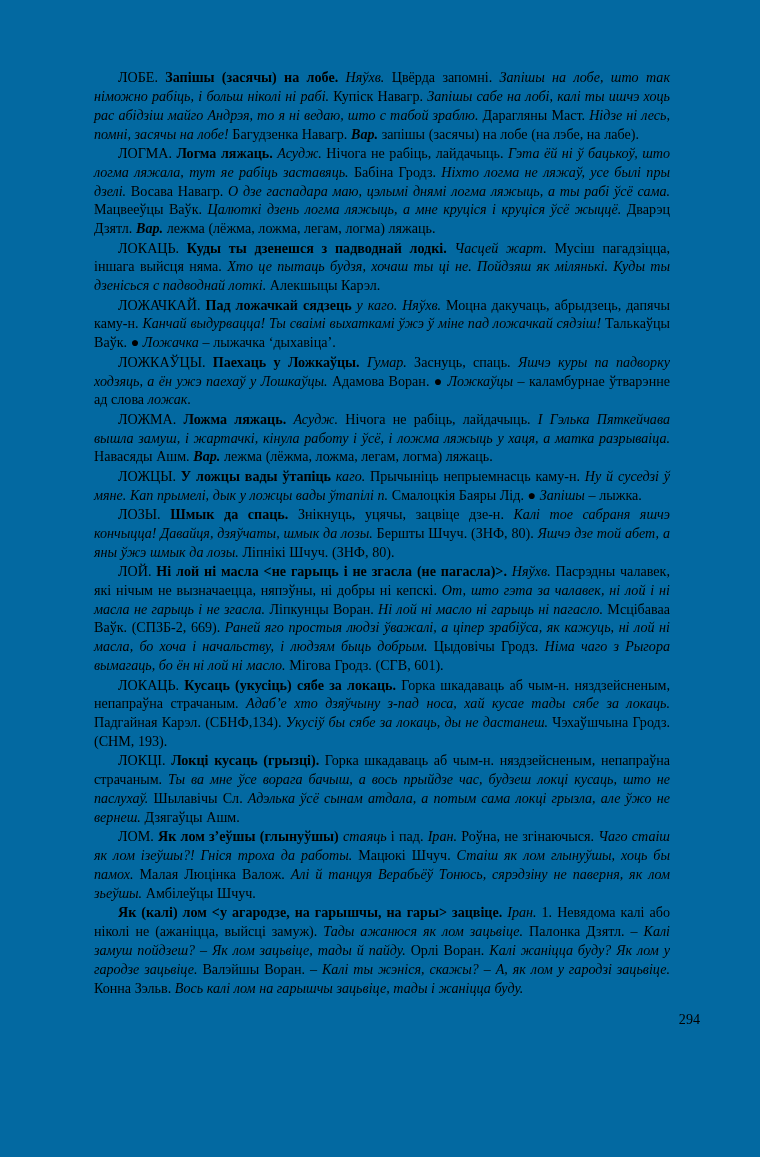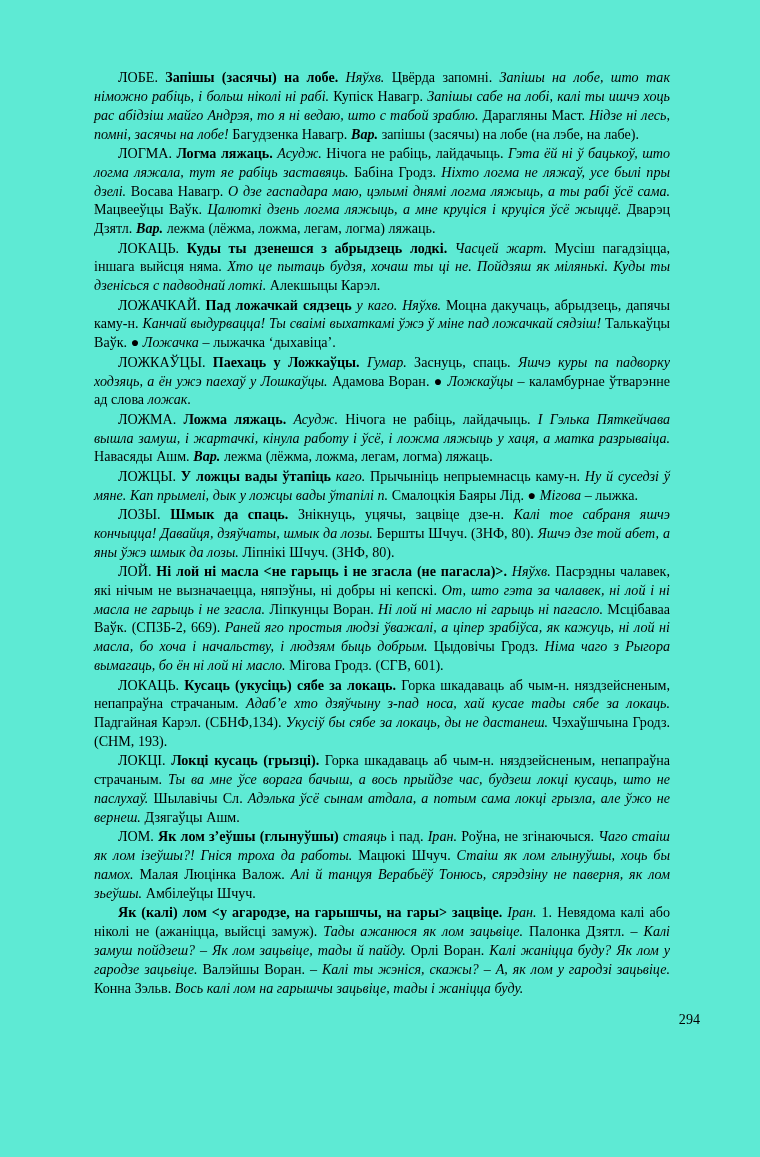--- a/index.html
+++ b/index.html
@@ -9,21 +9,21 @@
   }
   body {
     font-family: "Liberation Serif", "DejaVu Serif", serif;
     color: #000000;
   }
   .page {
     position: relative;
     width: 760px;
     height: 1157px;
     margin: 0 auto;
-    background: #5eead4;
+    background: #0369a1;
     box-sizing: border-box;
     overflow: hidden;
   }
   .text-column {
     position: absolute;
     left: 94px;
     top: 68px;
     width: 576px;
   }
   .entry {
@@ -54,25 +54,25 @@
   }
 </style>
 </head>
 <body>
 
 <div class="page">
 
   <div class="text-column" id="entries">
       <p class="entry"><span class="hw">ЛОБЕ.</span><span class="b"> Запішы (засячы) на лобе.</span><span class="i"> Няўхв.</span><span class=""> Цвёрда запомні.</span><span class="i"> Запішы на лобе, што так німожно рабіць, і больш ніколі ні рабі.</span><span class=""> Купіск Навагр.</span><span class="i"> Запішы сабе на лобі, калі ты ишчэ хоць рас абідзіш майго Андрэя, то я ні ведаю, што с табой зраблю.</span><span class=""> Дарагляны Маст.</span><span class="i"> Нідзе ні лесь, помні, засячы на лобе!</span><span class=""> Багудзенка Навагр.</span><span class="bi"> Вар.</span><span class=""> запішы (засячы) на лобе (на лэбе, на лабе).</span></p>
       <p class="entry"><span class="hw">ЛОГМА.</span><span class="b"> Логма ляжаць.</span><span class="i"> Асудж.</span><span class=""> Нічога не рабіць, лайдачыць.</span><span class="i"> Гэта ёй ні ў бацькоў, што логма ляжала, тут яе рабіць заставяць.</span><span class=""> Бабіна Гродз.</span><span class="i"> Ніхто логма не ляжаў, усе былі пры дзелі.</span><span class=""> Восава Навагр.</span><span class="i"> О дзе гаспадара маю, цэлымі днямі логма ляжыць, а ты рабі ўсё сама.</span><span class=""> Мацвееўцы Ваўк.</span><span class="i"> Цалюткі дзень логма ляжыць, а мне круціся і круціся ўсё жыццё.</span><span class=""> Дварэц Дзятл.</span><span class="bi"> Вар.</span><span class=""> лежма (лёжма, ложма, легам, логма) ляжаць.</span></p>
-      <p class="entry"><span class="hw">ЛОКАЦЬ.</span><span class="b"> Куды ты дзенешся з абрыдзець лодкі.</span><span class="i"> Часцей жарт.</span><span class=""> Мусіш пагадзіцца, іншага выйсця няма.</span><span class="i"> Хто це пытаць будзя, хочаш ты ці не. Пойдзяш як мілянькі. Куды ты дзенісься с падводнай лоткі.</span><span class=""> Алекшыцы Карэл.</span></p>
+      <p class="entry"><span class="hw">ЛОКАЦЬ.</span><span class="b"> Куды ты дзенешся з падводнай лодкі.</span><span class="i"> Часцей жарт.</span><span class=""> Мусіш пагадзіцца, іншага выйсця няма.</span><span class="i"> Хто це пытаць будзя, хочаш ты ці не. Пойдзяш як мілянькі. Куды ты дзенісься с падводнай лоткі.</span><span class=""> Алекшыцы Карэл.</span></p>
       <p class="entry"><span class="hw">ЛОЖАЧКАЙ.</span><span class="b"> Пад ложачкай сядзець</span><span class="i"> у каго. Няўхв.</span><span class=""> Моцна дакучаць, абрыдзець, дапячы каму-н.</span><span class="i"> Канчай выдурвацца! Ты сваімі выхаткамі ўжэ ў міне пад ложачкай сядзіш!</span><span class=""> Талькаўцы Ваўк. ● </span><span class="i">Ложачка</span><span class=""> – лыжачка ‘дыхавіца’.</span></p>
       <p class="entry"><span class="hw">ЛОЖКАЎЦЫ.</span><span class="b"> Паехаць у Ложкаўцы.</span><span class="i"> Гумар.</span><span class=""> Заснуць, спаць.</span><span class="i"> Яшчэ куры па падворку ходзяць, а ён ужэ паехаў у Лошкаўцы.</span><span class=""> Адамова Воран. ● </span><span class="i">Ложкаўцы</span><span class=""> – каламбурнае ўтварэнне ад слова </span><span class="i">ложак</span><span class="">.</span></p>
       <p class="entry"><span class="hw">ЛОЖМА.</span><span class="b"> Ложма ляжаць.</span><span class="i">  Асудж.</span><span class=""> Нічога не рабіць, лайдачыць.</span><span class="i"> І Гэлька Пяткейчава вышла замуш, і жартачкі, кінула работу і ўсё, і ложма ляжыць у хаця, а матка разрываіца.</span><span class=""> Навасяды Ашм.</span><span class="bi"> Вар.</span><span class=""> лежма (лёжма, ложма, легам, логма) ляжаць.</span></p>
-      <p class="entry"><span class="hw">ЛОЖЦЫ.</span><span class="b"> У ложцы вады ўтапіць</span><span class="i"> каго.</span><span class=""> Прычыніць непрыемнасць каму-н.</span><span class="i"> Ну й суседзі ў мяне. Кап прымелі, дык у ложцы вады ўтапілі п.</span><span class=""> Смалоцкія Баяры Лід. ● </span><span class="i">Мігова</span><span class=""> – лыжка.</span></p>
+      <p class="entry"><span class="hw">ЛОЖЦЫ.</span><span class="b"> У ложцы вады ўтапіць</span><span class="i"> каго.</span><span class=""> Прычыніць непрыемнасць каму-н.</span><span class="i"> Ну й суседзі ў мяне. Кап прымелі, дык у ложцы вады ўтапілі п.</span><span class=""> Смалоцкія Баяры Лід. ● </span><span class="i">Запішы</span><span class=""> – лыжка.</span></p>
       <p class="entry"><span class="hw">ЛОЗЫ.</span><span class="b"> Шмык да спаць.</span><span class=""> Знікнуць, уцячы, зацвіце дзе-н.</span><span class="i"> Калі тое сабраня яшчэ кончыцца! Давайця, дзяўчаты, шмык да лозы.</span><span class=""> Бершты Шчуч. (ЗНФ, 80).</span><span class="i"> Яшчэ дзе той абет, а яны ўжэ шмык да лозы.</span><span class=""> Ліпнікі Шчуч. (ЗНФ, 80).</span></p>
       <p class="entry"><span class="hw">ЛОЙ.</span><span class="b"> Ні лой ні масла &lt;не гарыць і не згасла (не пагасла)&gt;.</span><span class="i"> Няўхв.</span><span class=""> Пасрэдны чалавек, які нічым не вызначаецца, няпэўны, ні добры ні кепскі.</span><span class="i"> От, што гэта за чалавек, ні лой і ні масла не гарыць і не згасла.</span><span class=""> Ліпкунцы Воран.</span><span class="i"> Ні лой ні масло ні гарыць ні пагасло.</span><span class=""> Мсцібаваа Ваўк. (СПЗБ-2, 669).</span><span class="i"> Раней яго простыя людзі ўважалі, а ціпер зрабіўса, як кажуць, ні лой ні масла, бо хоча і начальству, і людзям быць добрым.</span><span class=""> Цыдовічы Гродз.</span><span class="i"> Німа чаго з Рыгора вымагаць, бо ён ні лой ні масло.</span><span class=""> Мігова Гродз. (СГВ, 601).</span></p>
       <p class="entry"><span class="hw">ЛОКАЦЬ.</span><span class="b"> Кусаць (укусіць) сябе за локаць.</span><span class=""> Горка шкадаваць аб чым-н. няздзейсненым, непапраўна страчаным.</span><span class="i"> Адаб’е хто дзяўчыну з-пад носа, хай кусае тады сябе за локаць.</span><span class=""> Падгайная Карэл. (СБНФ,134).</span><span class="i"> Укусіў бы сябе за локаць, ды не дастанеш.</span><span class=""> Чэхаўшчына Гродз. (СНМ, 193).</span></p>
       <p class="entry"><span class="hw">ЛОКЦІ.</span><span class="b"> Локці кусаць (грызці).</span><span class=""> Горка шкадаваць аб чым-н. няздзейсненым, непапраўна страчаным.</span><span class="i"> Ты ва мне ўсе ворага бачыш, а вось прыйдзе час, будзеш локці кусаць, што не паслухаў.</span><span class=""> Шылавічы Сл.</span><span class="i"> Адэлька ўсё сынам атдала, а потым сама локці грызла, але ўжо не вернеш.</span><span class=""> Дзягаўцы Ашм.</span></p>
       <p class="entry"><span class="hw">ЛОМ.</span><span class="b"> Як лом з’еўшы (глынуўшы)</span><span class="i"> стаяць</span><span class=""> і пад.</span><span class="i"> Іран.</span><span class=""> Роўна, не згінаючыся.</span><span class="i"> Чаго стаіш як лом ізеўшы?! Гніся троха да работы.</span><span class=""> Мацюкі Шчуч.</span><span class="i"> Стаіш як лом глынуўшы, хоць бы памох.</span><span class=""> Малая Люцінка Валож.</span><span class="i"> Алі й танцуя Верабьёў Тонюсь, сярэдзіну не паверня, як лом зьеўшы.</span><span class=""> Амбілеўцы Шчуч.</span></p>
       <p class="entry"><span class="b">Як (калі) лом &lt;у агародзе, на гарышчы, на гары&gt; зацвіце.</span><span class="i"> Іран.</span><span class=""> 1. Невядома калі або ніколі не (ажаніцца, выйсці замуж).</span><span class="i"> Тады ажанюся як лом зацьвіце.</span><span class=""> Палонка Дзятл.</span><span class="i"> – Калі замуш пойдзеш? – Як лом зацьвіце, тады й пайду.</span><span class=""> Орлі Воран. </span><span class="i"> Калі жаніцца буду? Як лом у гародзе зацьвіце.</span><span class=""> Валэйшы Воран.</span><span class="i"> – Калі ты жэніся, скажы? – А, як лом у гародзі зацьвіце.</span><span class=""> Конна Зэльв.</span><span class="i"> Вось калі лом на гарышчы зацьвіце, тады і жаніцца буду.</span></p>
     </div>
 
   <div class="pageno">294</div>
 

